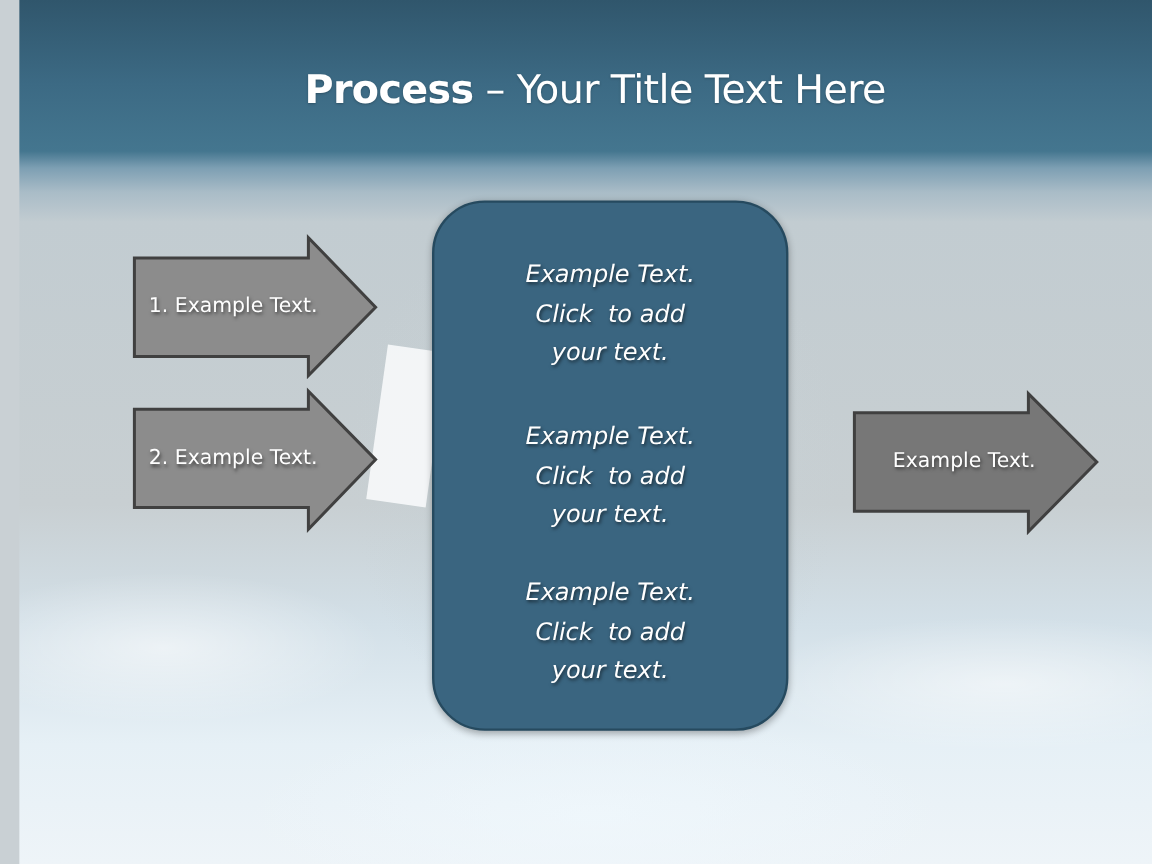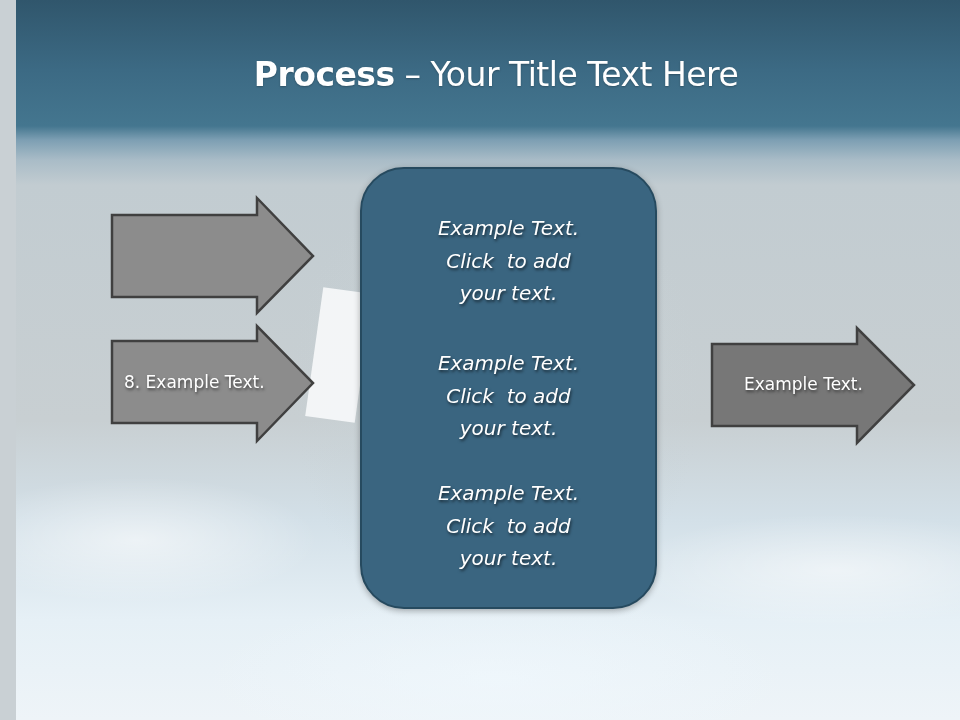--- a/index.html
+++ b/index.html
@@ -71,27 +71,28 @@
   <div class="bg-sheet"></div>
 
   <div class="title">
     <span class="strong">Process</span><span> – Your Title Text Here</span>
   </div>
 
   <div class="arrow" style="left:96px; top:198px; width:202px; height:116px;">
     <svg width="202" height="116">
       <polygon points="0,17 145,17 145,0 201,58 145,115 145,99 0,99" fill="#8c8c8c" stroke="#404040" stroke-width="2.5" stroke-linejoin="miter"></polygon>
     </svg>
+    <span class="label" style="left:12px; top:47px;">1. Example Text.</span>
   </div>
 
   <div class="arrow" style="left:96px; top:326px; width:202px; height:116px;">
     <svg width="202" height="116">
       <polygon points="0,15 145,15 145,0 201,57 145,115 145,97 0,97" fill="#8c8c8c" stroke="#404040" stroke-width="2.5" stroke-linejoin="miter"></polygon>
     </svg>
-    <span class="label" style="left:12px; top:46px;">8. Example Text.</span>
+    <span class="label" style="left:12px; top:46px;">2. Example Text.</span>
   </div>
 
 
   <div class="center-box">
     <div class="block" style="top:43px;">
       <span class="line">Example Text.</span>
       <span class="line">Click  to add</span>
       <span class="line">your text.</span>
     </div>
     <div class="block" style="top:178px;">

